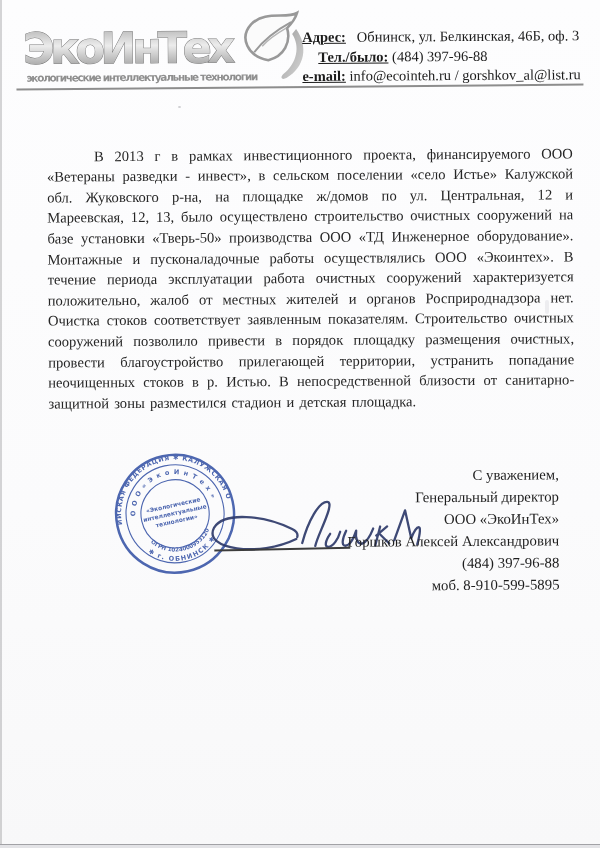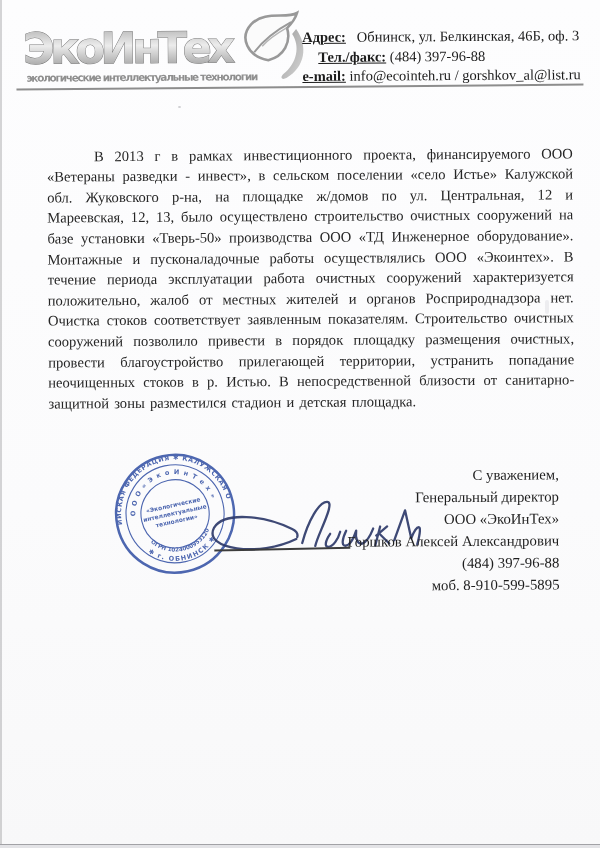--- a/index.html
+++ b/index.html
@@ -79,21 +79,21 @@
       </g>
     </svg>
   </div>
 
   <div class="contact">
     <div>
       <span class="lbl">Адрес:</span>&nbsp;&nbsp;
       <span>Обнинск, ул. Белкинская, 46Б, оф. 3</span>
     </div>
     <div class="row2">
-      <span class="lbl">Тел./факс:</span>
+      <span class="lbl">Тел./было:</span>
       <span>(484) 397-96-88</span>
     </div>
     <div>
       <span class="lbl">e-mail:</span>
       <span>info@ecointeh.ru / gorshkov_al@list.ru</span>
     </div>
   </div>
 
   <div class="header-rule"></div>
 

